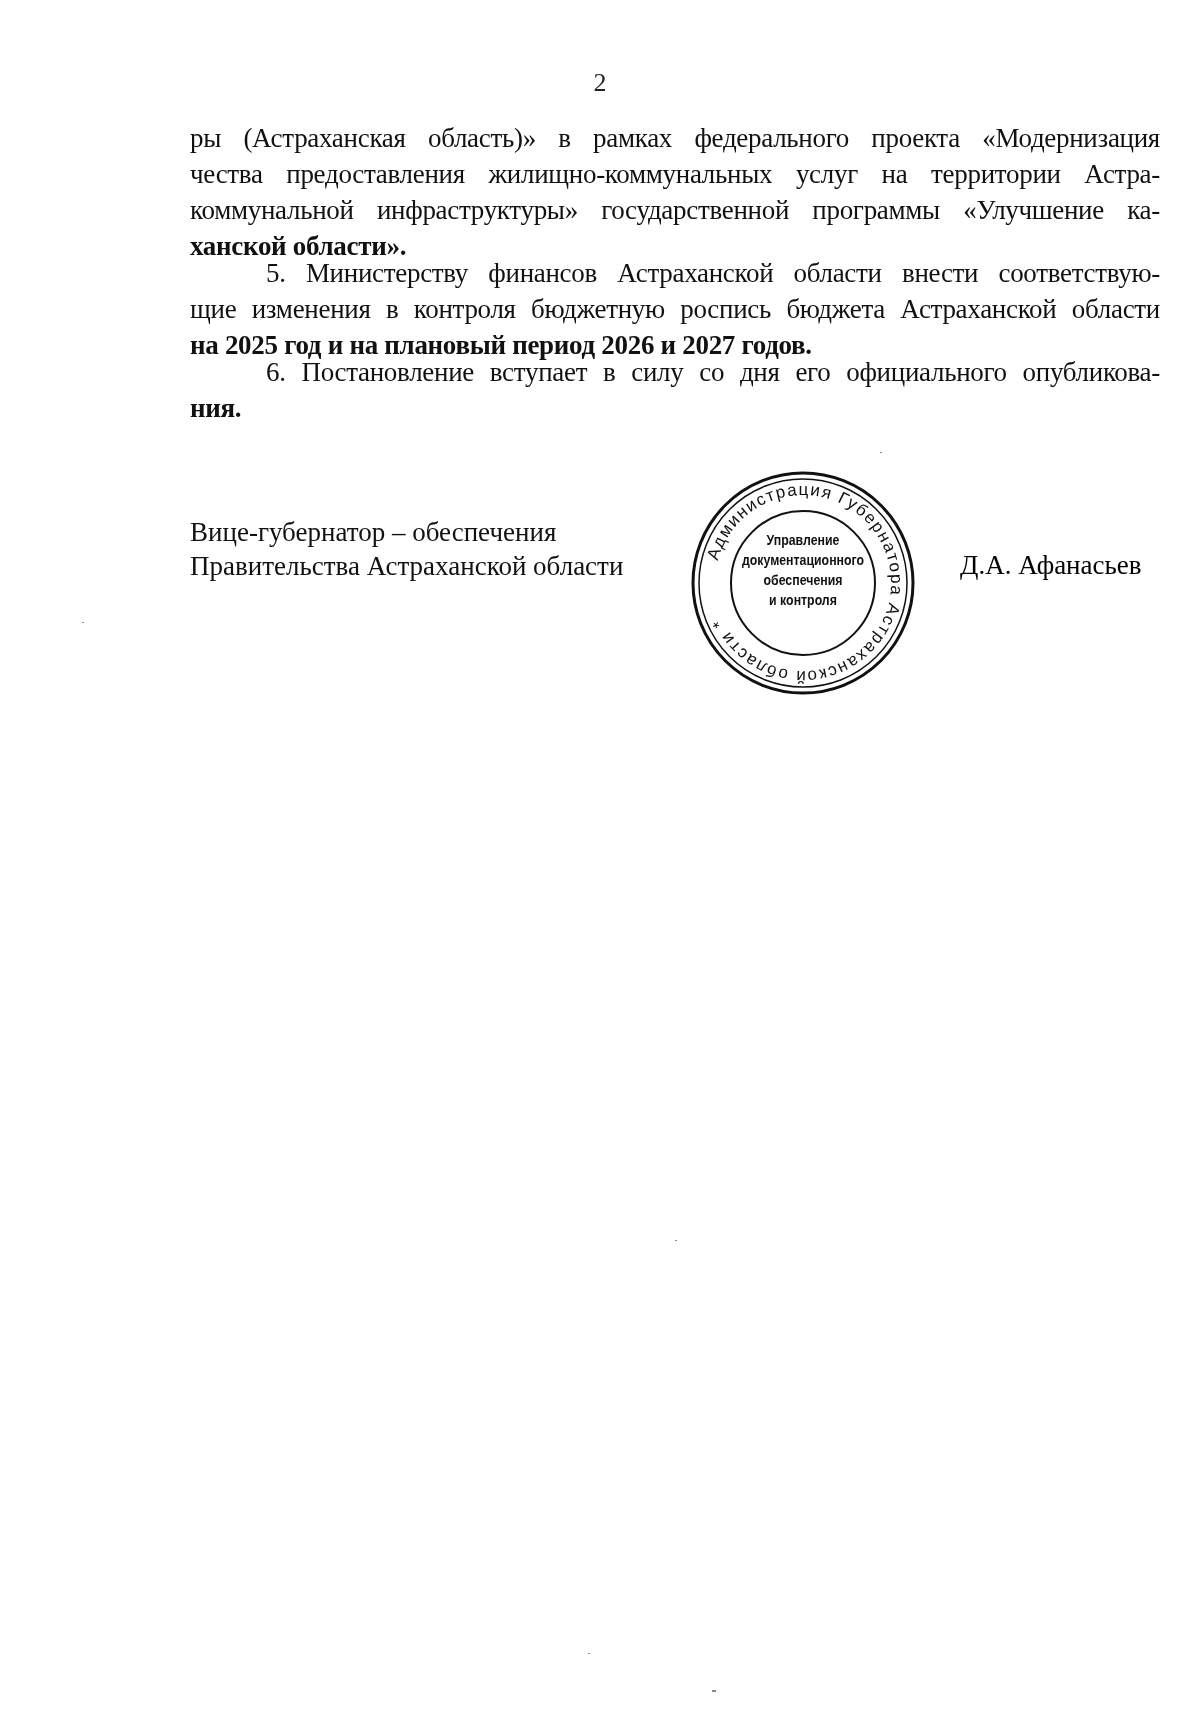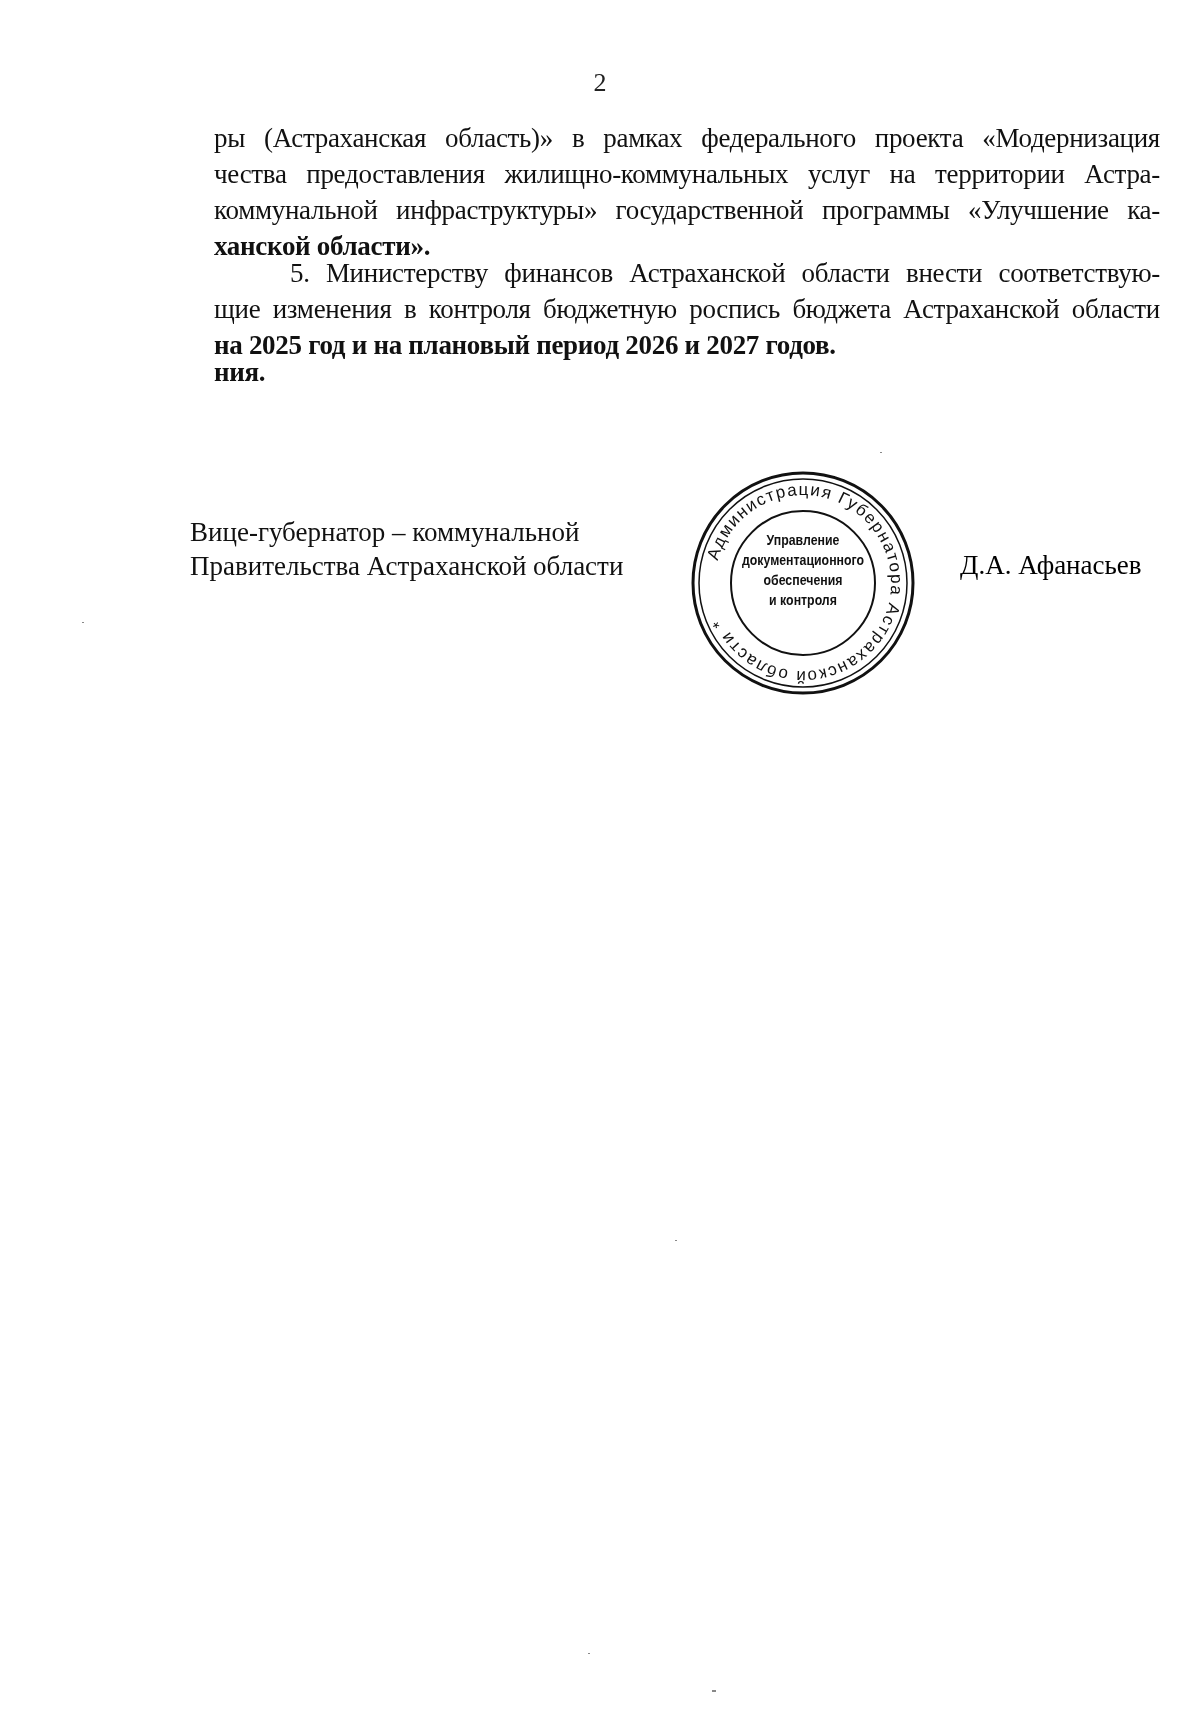--- a/index.html
+++ b/index.html
@@ -6,21 +6,21 @@
     body { width: 1200px; height: 1716px; position: relative; overflow: hidden; color: #111; }
     .page-number {
       position: absolute; left: 0; width: 1200px; top: 68px; text-align: center;
       font-family: "Liberation Serif", serif; font-size: 26px; color: #222;
     }
     .body-text {
       position: absolute; left: 190px; width: 970px;
       font-family: "Liberation Serif", serif; font-size: 27px; line-height: 36px;
       color: #111; letter-spacing: -0.3px;
     }
-    .line { display: block; white-space: nowrap; text-align: justify; text-align-last: justify; margin-left: 24px; }
+    .line { display: block; white-space: nowrap; text-align: justify; text-align-last: justify; }
     .line.last { text-align-last: left; font-weight: bold; }
     .line.indent { padding-left: 76px; }
     .p1 { top: 120px; }
     .p2 { top: 255px; }
     .p3 { top: 354px; }
     .signature-left {
       position: absolute; left: 190px; top: 515px;
       font-family: "Liberation Serif", serif; font-size: 27px; line-height: 34px; color: #111;
     }
     .signature-right {
@@ -49,25 +49,26 @@
   <span class="line last">ханской области».</span>
 </div>
 
 <div class="body-text p2">
   <span class="line indent">5. Министерству финансов Астраханской области внести соответствую-</span>
   <span class="line">щие изменения в контроля бюджетную роспись бюджета Астраханской области</span>
   <span class="line last">на 2025 год и на плановый период 2026 и 2027 годов.</span>
 </div>
 
 <div class="body-text p3">
+  <span class="line indent">6. Постановление вступает в силу со дня его официального опубликова-</span>
   <span class="line last">ния.</span>
 </div>
 
 <div class="signature-left">
-  <div>Вице-губернатор – коммунальной</div>
+  <div>Вице-губернатор – обеспечения</div>
   <div>Правительства Астраханской области</div>
 </div>
 
 <div class="stamp">
   <svg width="230" height="230" viewBox="0 0 230 230">
     <defs>
       <path id="sealArc" d="M 115,115 m -88,0 a 88,88 0 1,1 176,0 a 88,88 0 1,1 -176,0"></path>
     </defs>
     <circle cx="115" cy="115" r="110" fill="none" stroke="#111" stroke-width="3"></circle>
     <circle cx="115" cy="115" r="104" fill="none" stroke="#111" stroke-width="1.5"></circle>

